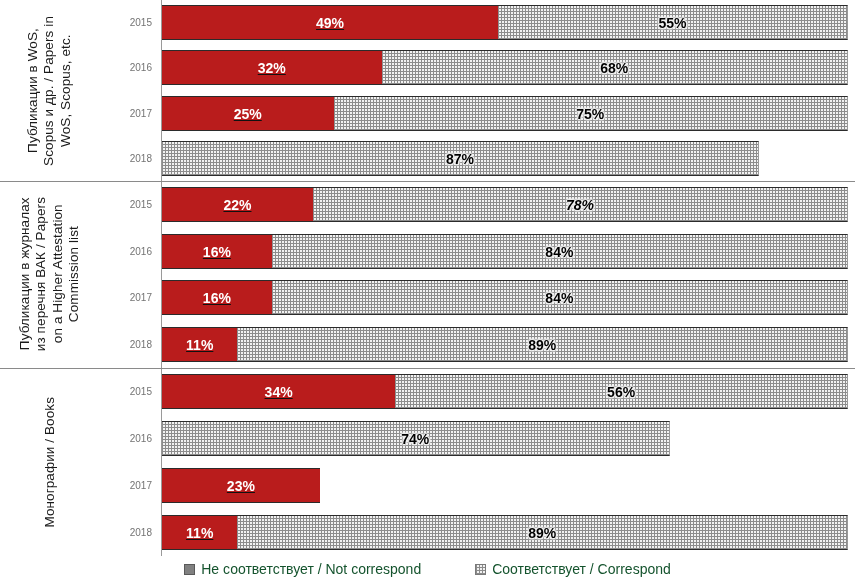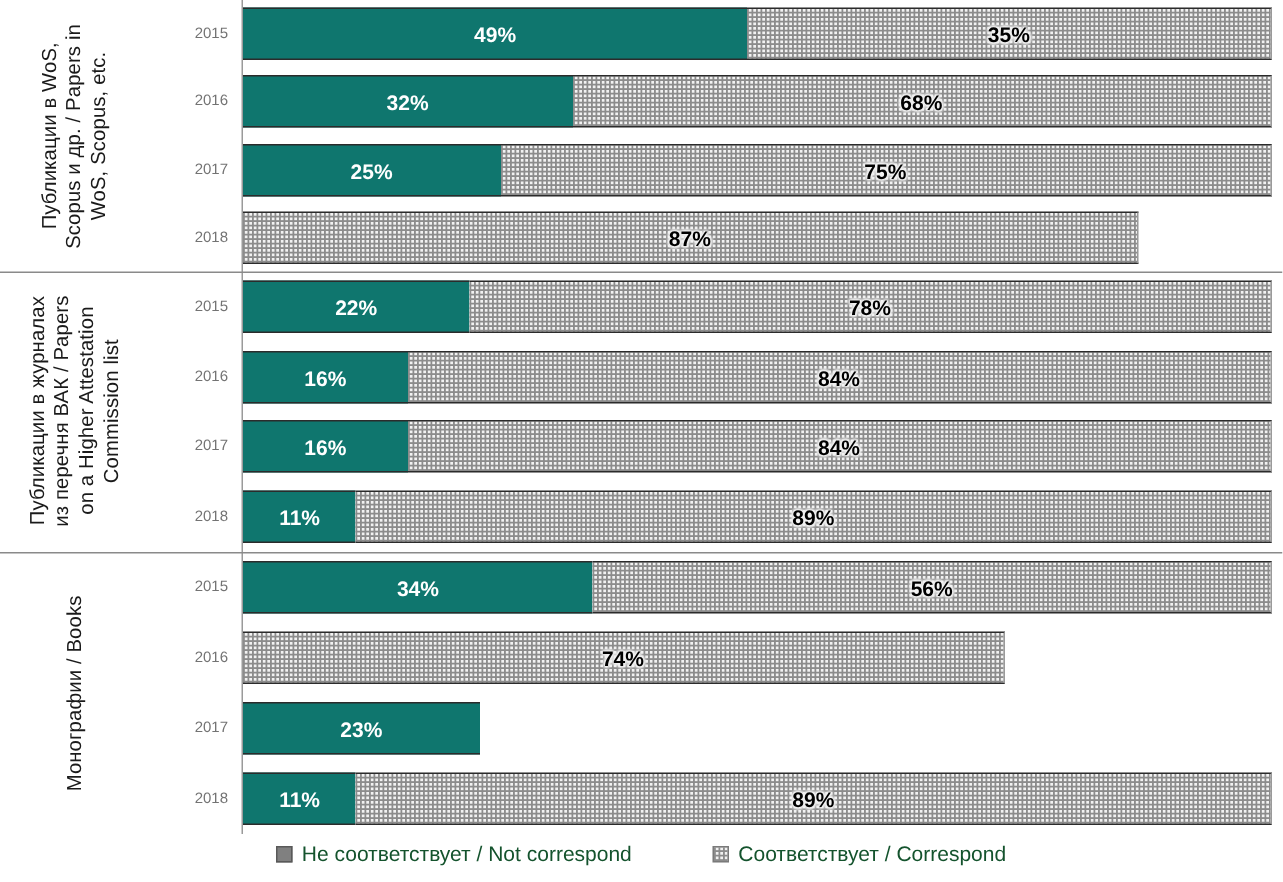--- a/index.html
+++ b/index.html
@@ -119,23 +119,24 @@
   .seg {
     position: relative;
     display: flex;
     align-items: center;
     justify-content: center;
     box-sizing: border-box;
     height: 100%;
     overflow: hidden;
   }
   .seg-not {
-    background: #0f766e;
+    background: #b91c1c;
     border-top: 1px solid #2b2b2b;
     border-bottom: 1px solid #2b2b2b;
+    text-decoration: underline;
   }
   .seg-yes {
     border-top: 1px solid #2b2b2b;
     border-bottom: 1px solid #2b2b2b;
     border-right: 1px solid #9a9a9a;
     background-color: #f2f2f2;
     background-image:
       repeating-linear-gradient(0deg,   #8c8c8c 0px, #8c8c8c 1px, transparent 1px, transparent 3px),
       repeating-linear-gradient(90deg,  #8c8c8c 0px, #8c8c8c 1px, transparent 1px, transparent 3px);
     background-size: 3px 3px, 3px 3px;
@@ -216,21 +217,21 @@
             <div class="year-cell" style="top: 50px; height: 35px;">2016</div>
             <div class="year-cell" style="top: 96px; height: 35px;">2017</div>
             <div class="year-cell" style="top: 141px; height: 35px;">2018</div>
           </div>
           <div class="bars-region">
             <div class="bar-row" style="top: 5px; height: 35px;">
               <div class="seg seg-not" style="width: 49%;">
                 <span class="seg-label">49%</span>
               </div>
               <div class="seg seg-yes" style="width: 51%;">
-                <span class="seg-label">35%</span>
+                <span class="seg-label">55%</span>
               </div>
             </div>
             <div class="bar-row" style="top: 50px; height: 35px;">
               <div class="seg seg-not" style="width: 32%;">
                 <span class="seg-label">32%</span>
               </div>
               <div class="seg seg-yes" style="width: 68%;">
                 <span class="seg-label">68%</span>
               </div>
             </div>
@@ -261,21 +262,21 @@
             <div class="year-cell" style="top: 6px; height: 35px;">2015</div>
             <div class="year-cell" style="top: 53px; height: 35px;">2016</div>
             <div class="year-cell" style="top: 99px; height: 35px;">2017</div>
             <div class="year-cell" style="top: 146px; height: 35px;">2018</div>
           </div>
           <div class="bars-region">
             <div class="bar-row" style="top: 6px; height: 35px;">
               <div class="seg seg-not" style="width: 22%;">
                 <span class="seg-label">22%</span>
               </div>
-              <div class="seg seg-yes" style="width: 78%;">
+              <div class="seg seg-yes" style="width: 78%; font-style: italic;">
                 <span class="seg-label">78%</span>
               </div>
             </div>
             <div class="bar-row" style="top: 53px; height: 35px;">
               <div class="seg seg-not" style="width: 16%;">
                 <span class="seg-label">16%</span>
               </div>
               <div class="seg seg-yes" style="width: 84%;">
                 <span class="seg-label">84%</span>
               </div>

